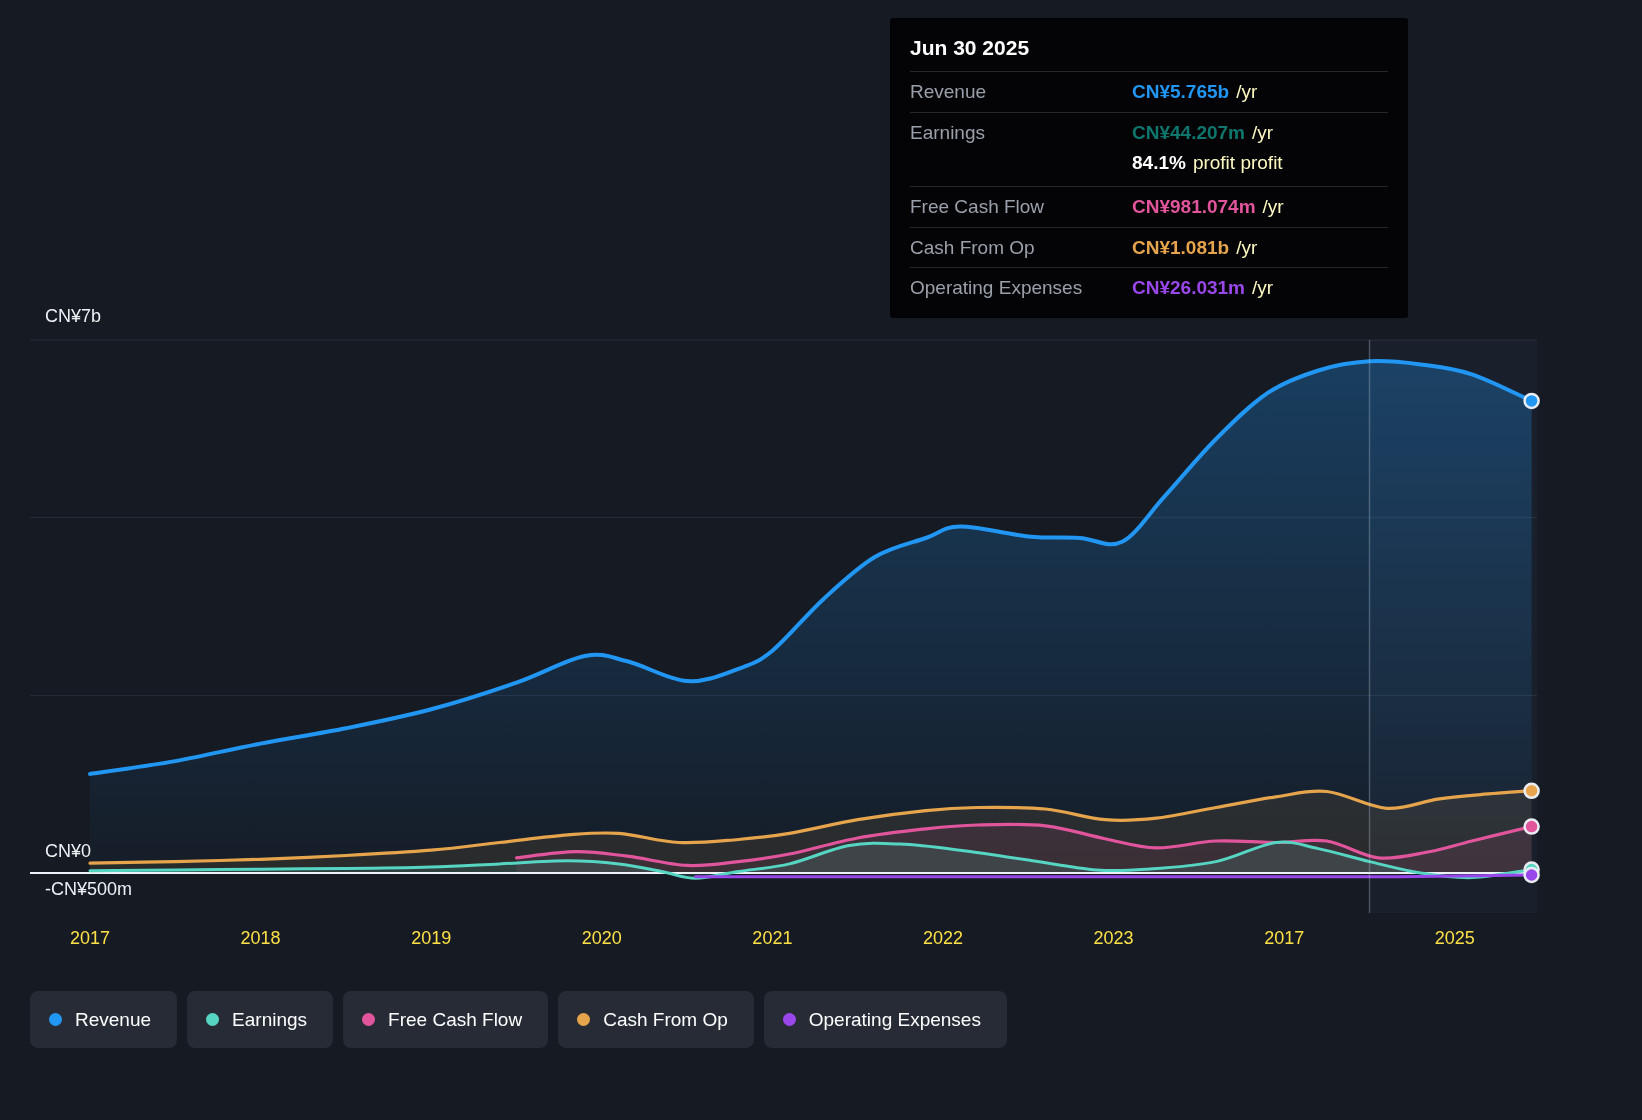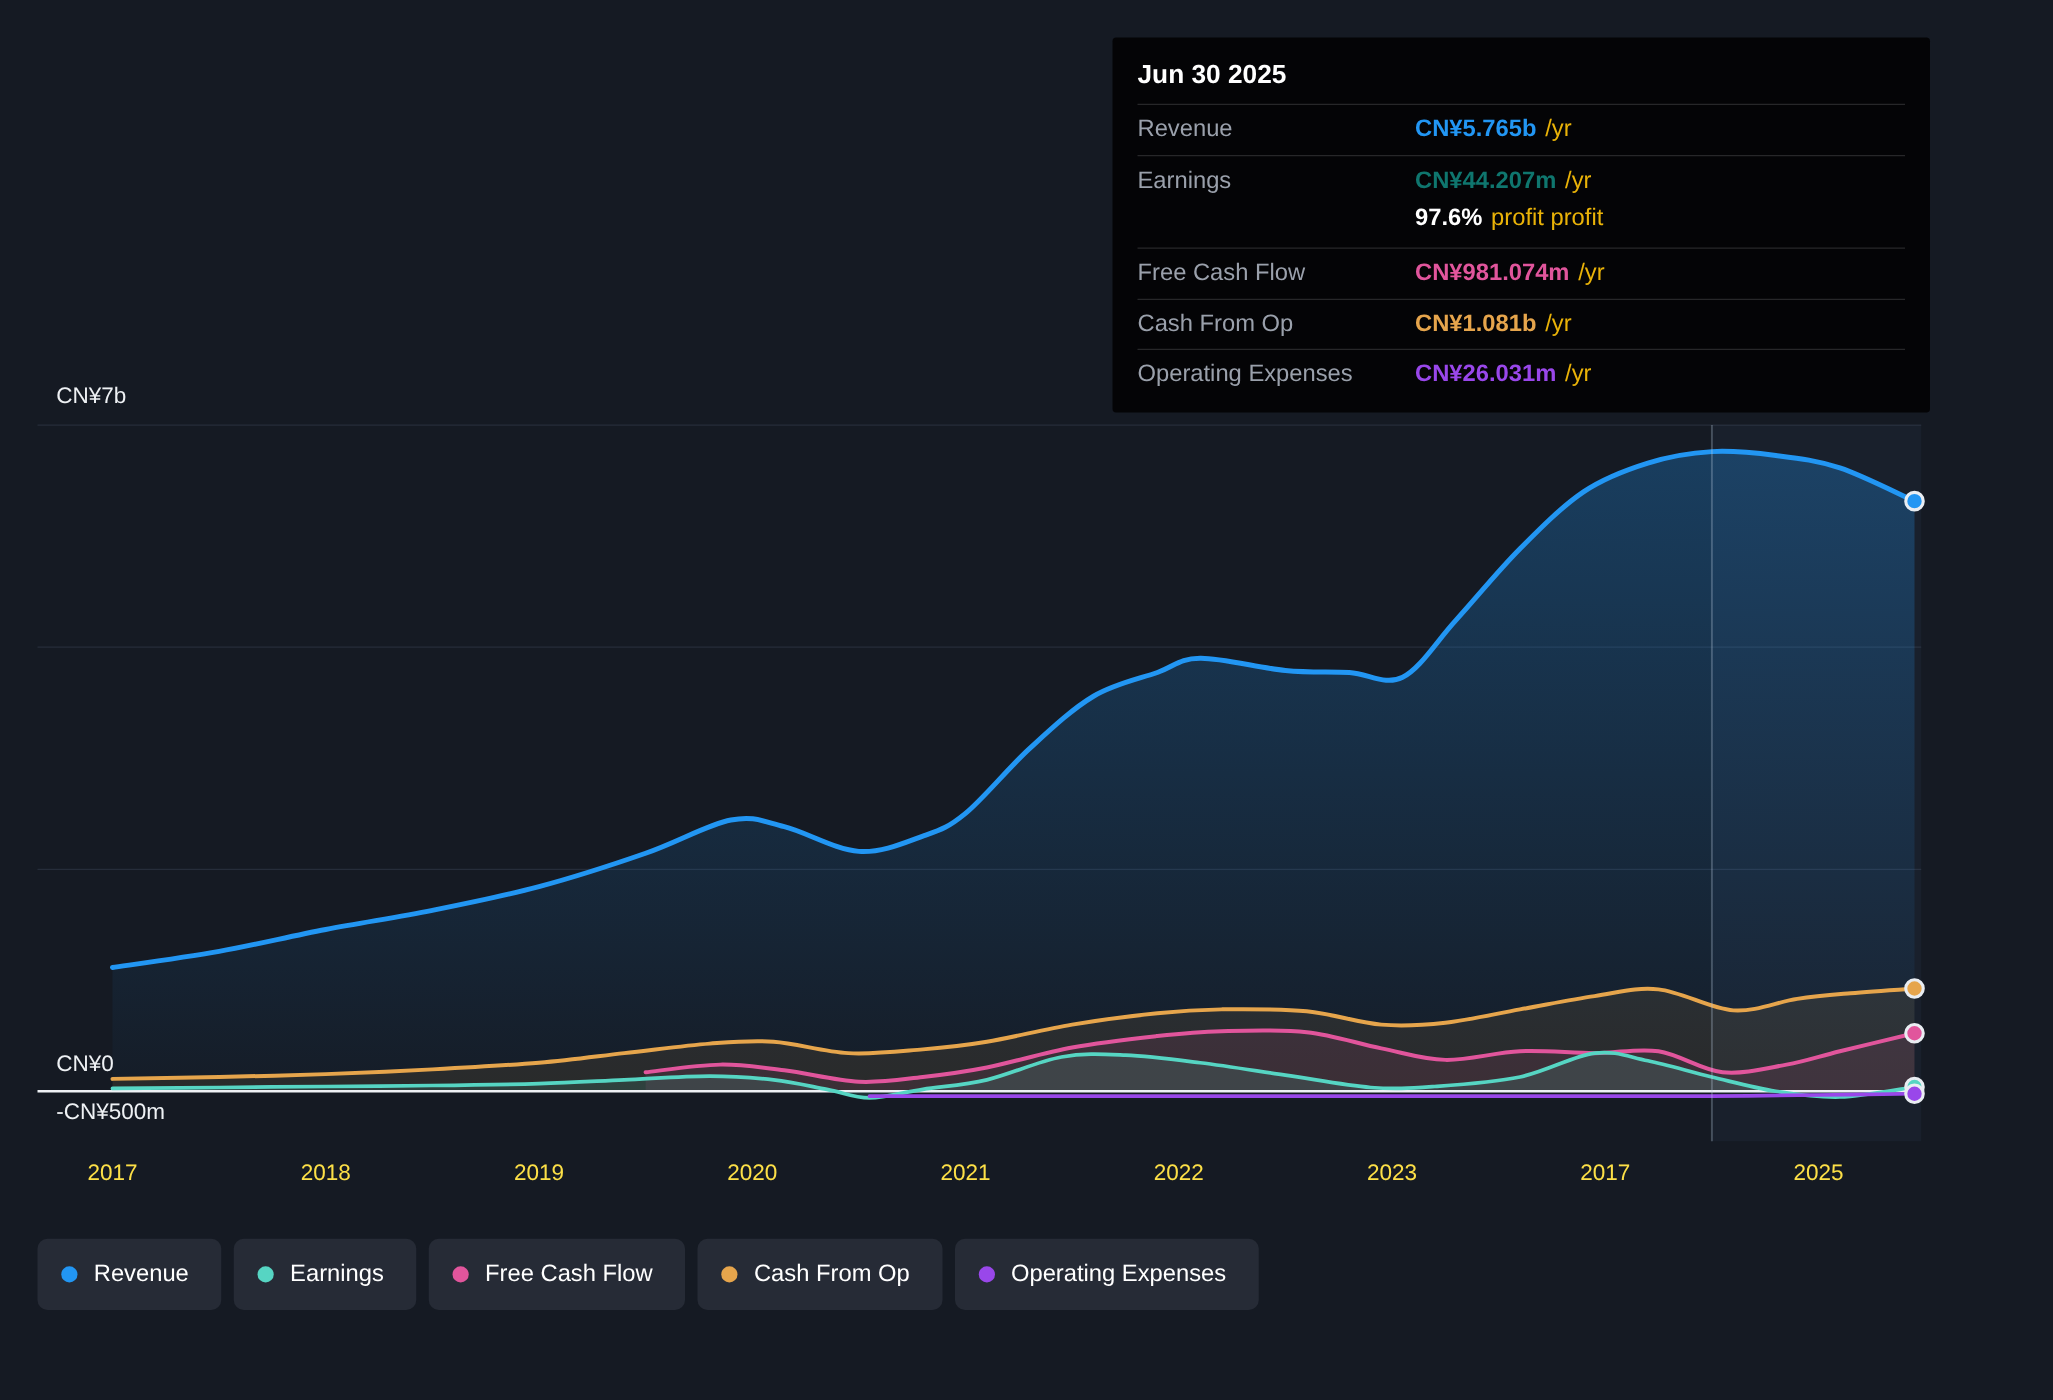--- a/index.html
+++ b/index.html
@@ -7,34 +7,34 @@
     width:1642px;height:1120px;
     background:#151a23;
     font-family:"Liberation Sans", sans-serif;
     overflow:hidden;position:relative;
     -webkit-font-smoothing:antialiased;
   }
   .page{position:absolute;inset:0;}
 
   
   .tooltip{
-    position:absolute;left:890px;top:30px;width:654px;
+    position:absolute;left:890px;top:18px;width:518px;
     background:#040406;border-radius:3px;
     padding:6px 20px 10px 20px;box-sizing:border-box;z-index:10;
   }
   .tt-title{font-size:21px;font-weight:700;color:#ffffff;padding:12px 0 11px 0;}
   .tt-row{
     display:flex;align-items:flex-start;
     border-top:1px solid rgba(255,255,255,0.14);
     padding:7px 0;font-size:19px;line-height:1.35;
   }
   .tt-label{width:222px;flex-shrink:0;color:#9aa0ab;}
   .tt-valwrap{flex:1;}
   .tt-value{font-weight:700;}
-  .tt-suffix{color:#eab308;font-weight:400;margin-left:7px;}
+  .tt-suffix{color:#fef9c3;font-weight:400;margin-left:7px;}
   .tt-sub{margin-top:5px;padding-bottom:3px;}
   .tt-subval{color:#ffffff;font-weight:700;}
 
   
   .y-label{position:absolute;left:45px;font-size:18px;color:#eef1f4;z-index:3;}
   .y-label.y7{top:306px;}
   .y-label.y0{top:841px;}
   .y-label.yneg{top:879px;}
   .x-axis{position:absolute;left:0;top:928px;width:100%;height:26px;z-index:3;}
   .x-label{position:absolute;top:0;transform:translateX(-50%);font-size:18px;color:#fde047;}
@@ -67,21 +67,21 @@
         <span class="tt-value" style="color: rgb(34, 150, 243);">CN¥5.765b</span><span class="tt-suffix">/yr</span>
       </div>
     </div>
   </div>
         <div class="tt-row">
     <span class="tt-label">Earnings</span>
     <div class="tt-valwrap">
       <div>
         <span class="tt-value" style="color: #0f766e;">CN¥44.207m</span><span class="tt-suffix">/yr</span>
       </div>
-    <div class="tt-sub"><span class="tt-subval">97.6%</span><span class="tt-suffix">profit profit</span></div>
+    <div class="tt-sub"><span class="tt-subval">84.1%</span><span class="tt-suffix">profit profit</span></div>
           </div>
   </div>
         <div class="tt-row">
     <span class="tt-label">Free Cash Flow</span>
     <div class="tt-valwrap">
       <div>
         <span class="tt-value" style="color: rgb(225, 85, 156);">CN¥981.074m</span><span class="tt-suffix">/yr</span>
       </div>
     </div>
   </div>

